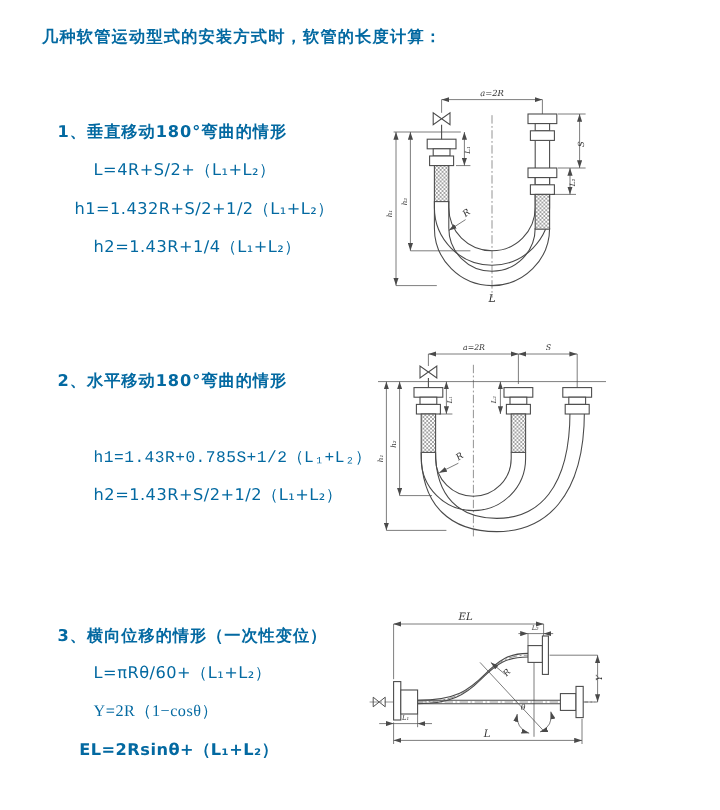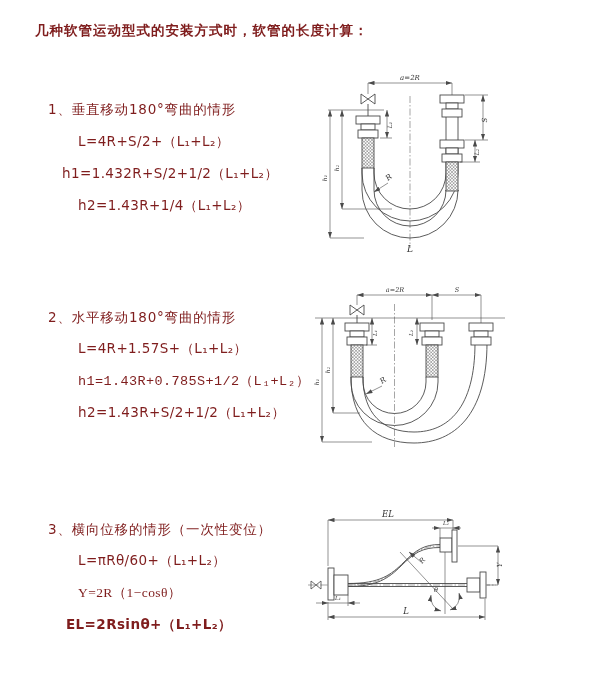--- a/index.html
+++ b/index.html
@@ -1,19 +1,19 @@
 <!DOCTYPE html>
 <html><head>
 <meta charset="utf-8">
 <style>
   html,body{margin:0;padding:0;background:#fff;}
   .page{position:relative;width:600px;height:675px;background:#ffffff;overflow:hidden;
-        font-family:"DejaVu Sans","Liberation Sans",sans-serif;color:#7f1d1d;}
+        font-family:"DejaVu Sans","Liberation Sans",sans-serif;color:#0369a1;}
   .title{position:absolute;left:35px;top:22px;font-size:13.5px;font-weight:600;letter-spacing:1px;}
-  .sec-heading{position:absolute;font-size:13.5px;font-weight:400;letter-spacing:0.8px;}
+  .sec-heading{position:absolute;font-size:13.5px;font-weight:700;letter-spacing:0.8px;}
   .formula{position:absolute;font-size:13.5px;font-weight:500;letter-spacing:0.4px;}
   svg{position:absolute;}
   svg text{font-family:"DejaVu Serif","Liberation Serif",serif;font-style:italic;fill:#333;}
   .draw{stroke:#4a4a4a;stroke-width:0.9;fill:none;}
   .thin{stroke:#4a4a4a;stroke-width:0.6;fill:none;}
   .dimln{stroke:#4a4a4a;stroke-width:0.6;fill:none;}
   .cl{stroke:#6a6a6a;stroke-width:0.6;fill:none;stroke-dasharray:7 2 1.5 2;}
   .wfill{fill:#ffffff;stroke:#4a4a4a;stroke-width:0.9;}
 </style>
 </head>
@@ -22,21 +22,20 @@
 <div class="page">
 
   <div class="title">几种软管运动型式的安装方式时，软管的长度计算：</div>
 
   <div class="sec-heading" style="left:48px;top:101px;">1、垂直移动180°弯曲的情形</div>
   <div class="formula" style="left:78px;top:133px;">L=4R+S/2+（L₁+L₂）</div>
   <div class="formula" style="left:62px;top:165px;">h1=1.432R+S/2+1/2（L₁+L₂）</div>
   <div class="formula" style="left:78px;top:197px;">h2=1.43R+1/4（L₁+L₂）</div>
 
   <div class="sec-heading" style="left:48px;top:309px;">2、水平移动180°弯曲的情形</div>
-  <div class="formula" style="left:78px;top:340px;">L=4R+1.57S+（L₁+L₂）</div>
   <div class="formula" style="left:78px;top:372px;font-family:Liberation Mono, monospace;">h1=1.43R+0.785S+1/2（L₁+L₂）</div>
   <div class="formula" style="left:78px;top:404px;">h2=1.43R+S/2+1/2（L₁+L₂）</div>
 
   <div class="sec-heading" style="left:48px;top:521px;">3、横向位移的情形（一次性变位）</div>
   <div class="formula" style="left:78px;top:552px;">L=πRθ/60+（L₁+L₂）</div>
   <div class="formula" style="left:78px;top:584px;font-family:Liberation Serif, serif;">Y=2R（1−cosθ）</div>
   <div class="formula" style="left:66px;top:616px;font-weight:bold;">EL=2Rsinθ+（L₁+L₂）</div>
 
   <svg style="left:300px;top:68px;" width="290" height="196" viewBox="0 0 290 196">
     <defs>

